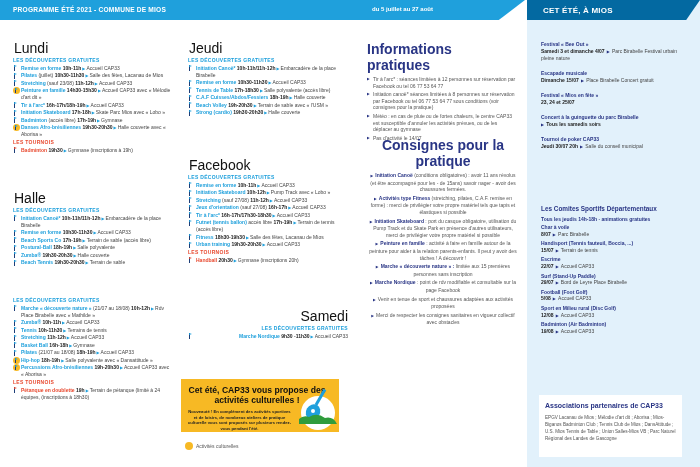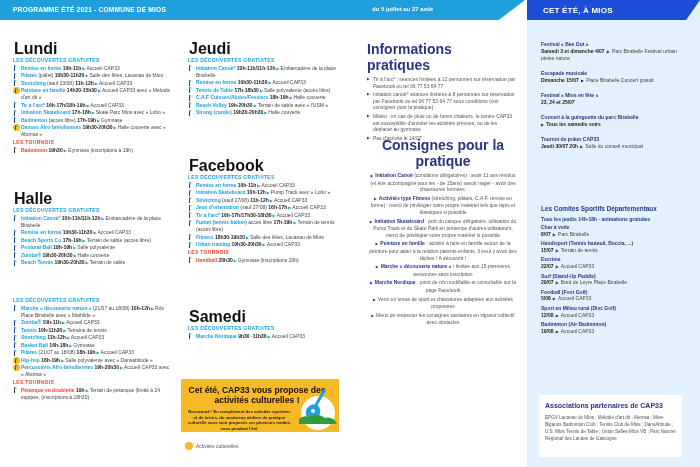--- a/index.html
+++ b/index.html
@@ -5,25 +5,25 @@
   * { box-sizing: border-box; margin: 0; padding: 0; }
   html, body { width: 700px; height: 467px; overflow: hidden; background: #ffffff; }
   body { font-family: "Liberation Sans", sans-serif; color: #333; position: relative; }
 
   .topbar { position: absolute; left: 0; top: 0; width: 525px; height: 20px; background: #1fa0dc;
     clip-path: polygon(0 0, 100% 0, 95% 100%, 0 100%); }
   .topbar .title { position: absolute; left: 13px; top: 6px; font-size: 6.6px; font-weight: bold; color: #ffffff; letter-spacing: 0.2px; }
   .topbar .dates { position: absolute; left: 372px; top: 6px; font-size: 6px; font-weight: bold; color: #ffffff; }
 
   .rightpanel { position: absolute; left: 527px; top: 0; width: 173px; height: 467px; background: #e2f1fb; }
-  .rightbar { position: absolute; left: 0; top: 0; width: 173px; height: 20px; background: #1d4ed8;
+  .rightbar { position: absolute; left: 0; top: 0; width: 173px; height: 20px; background: #0369a1;
     clip-path: polygon(0 0, 100% 0, 92% 100%, 0 100%); }
   .rightbar .title { position: absolute; left: 16px; top: 6px; font-size: 8px; font-weight: bold; color: #fff; letter-spacing: 0.2px; }
   .day { position: absolute; }
-  .day-title { position: relative; font-size: 16px; font-weight: bold; color: #111; height: 16px; padding-left: 1px; }
+  .day-title { position: relative; font-size: 14px; font-weight: normal; color: #111; height: 16px; padding-left: 1px; }
   .day-title::before { content: ""; position: absolute; left: -2px; top: -4px; width: 14px; height: 14px; border-radius: 50%; background: #e3f2fb; z-index: -1; }
   .sect { font-size: 5px; font-weight: bold; color: #1fa0dc; letter-spacing: 0.3px; margin: 1px 0 1.5px 0; }
   .sect.red { color: #e8492f; }
   .item { position: relative; font-size: 5px; line-height: 7px; color: #444; padding-left: 8px; margin-bottom: 0.5px; }
   .item .flag { position: absolute; left: 0; top: 0.5px; width: 6px; height: 6px; }
   .item .flag::before { content: ""; position: absolute; left: 0.5px; top: 0; width: 0.8px; height: 6px; background: #1d3e78; }
   .item .flag::after { content: ""; position: absolute; left: 1.3px; top: 0.4px; width: 0; height: 0; border-left: 3.5px solid #1fa0dc; border-top: 1.6px solid transparent; border-bottom: 1.6px solid transparent; }
   .item.red .flag::after { border-left-color: #e8492f; }
   .item.cult .flag { background: #f7b924; border-radius: 50%; width: 7px; height: 7px; left: -0.5px; top: 0; }
   .item.cult .flag::before { left: 2px; top: 1px; height: 5px; }
@@ -127,21 +127,21 @@
     <div class="item"><span class="flag"></span><span class="act">Initiation Skateboard</span> <span class="tm">10h-12h</span><span class="arr">▶</span><span>Pump Track avec « Lobo »</span></div>
     <div class="item"><span class="flag"></span><span class="act">Stretching</span> (sauf 27/08) <span class="tm">11h-12h</span><span class="arr">▶</span><span>Accueil CAP33</span></div>
     <div class="item"><span class="flag"></span><span class="act">Jeux d'orientation</span> (sauf 27/08) <span class="tm">16h-17h</span><span class="arr">▶</span><span>Accueil CAP33</span></div>
     <div class="item"><span class="flag"></span><span class="act">Tir à l'arc*</span> <span class="tm">16h-17h/17h30-18h30</span><span class="arr">▶</span><span>Accueil CAP33</span></div>
     <div class="item"><span class="flag"></span><span class="act">Futnet (tennis ballon)</span> accès libre <span class="tm">17h-19h</span><span class="arr">▶</span><span>Terrain de tennis (accès libre)</span></div>
     <div class="item"><span class="flag"></span><span class="act">Fitness</span> <span class="tm">18h30-19h30</span><span class="arr">▶</span><span>Salle des fêtes, Lacanau de Mios</span></div>
     <div class="item"><span class="flag"></span><span class="act">Urban training</span> <span class="tm">19h30-20h30</span><span class="arr">▶</span><span>Accueil CAP33</span></div>
     <div class="sect red">LES TOURNOIS</div>
     <div class="item red"><span class="flag"></span><span class="act">Handball</span> <span class="tm">20h30</span><span class="arr">▶</span><span>Gymnase (inscriptions 20h)</span></div>
   </div>
-<div class="day" style="left:188px; top:308px; width:160px;" id="d-samedi">
+<div class="day" style="left:188px; top:308px; width:160px;text-align:right;" id="d-samedi">
     <div class="day-title">Samedi</div>
     <div class="sect">LES DÉCOUVERTES GRATUITES</div>
     <div class="item"><span class="flag"></span><span class="act">Marche Nordique</span> <span class="tm">9h30 -11h30</span><span class="arr">▶</span><span>Accueil CAP33</span></div>
   </div>
 
 <div class="promo">
   <div class="h">Cet été, CAP33 vous propose des activités culturelles !</div>
   <div class="p">Nouveauté ! En complément des activités sportives et de loisirs, de nombreux ateliers de pratique culturelle vous sont proposés sur plusieurs rendez-vous pendant l'été.</div>
   <div class="circle">
     <svg width="40" height="40" viewBox="0 0 40 40" style="position:absolute;left:-2px;top:-12px;">

